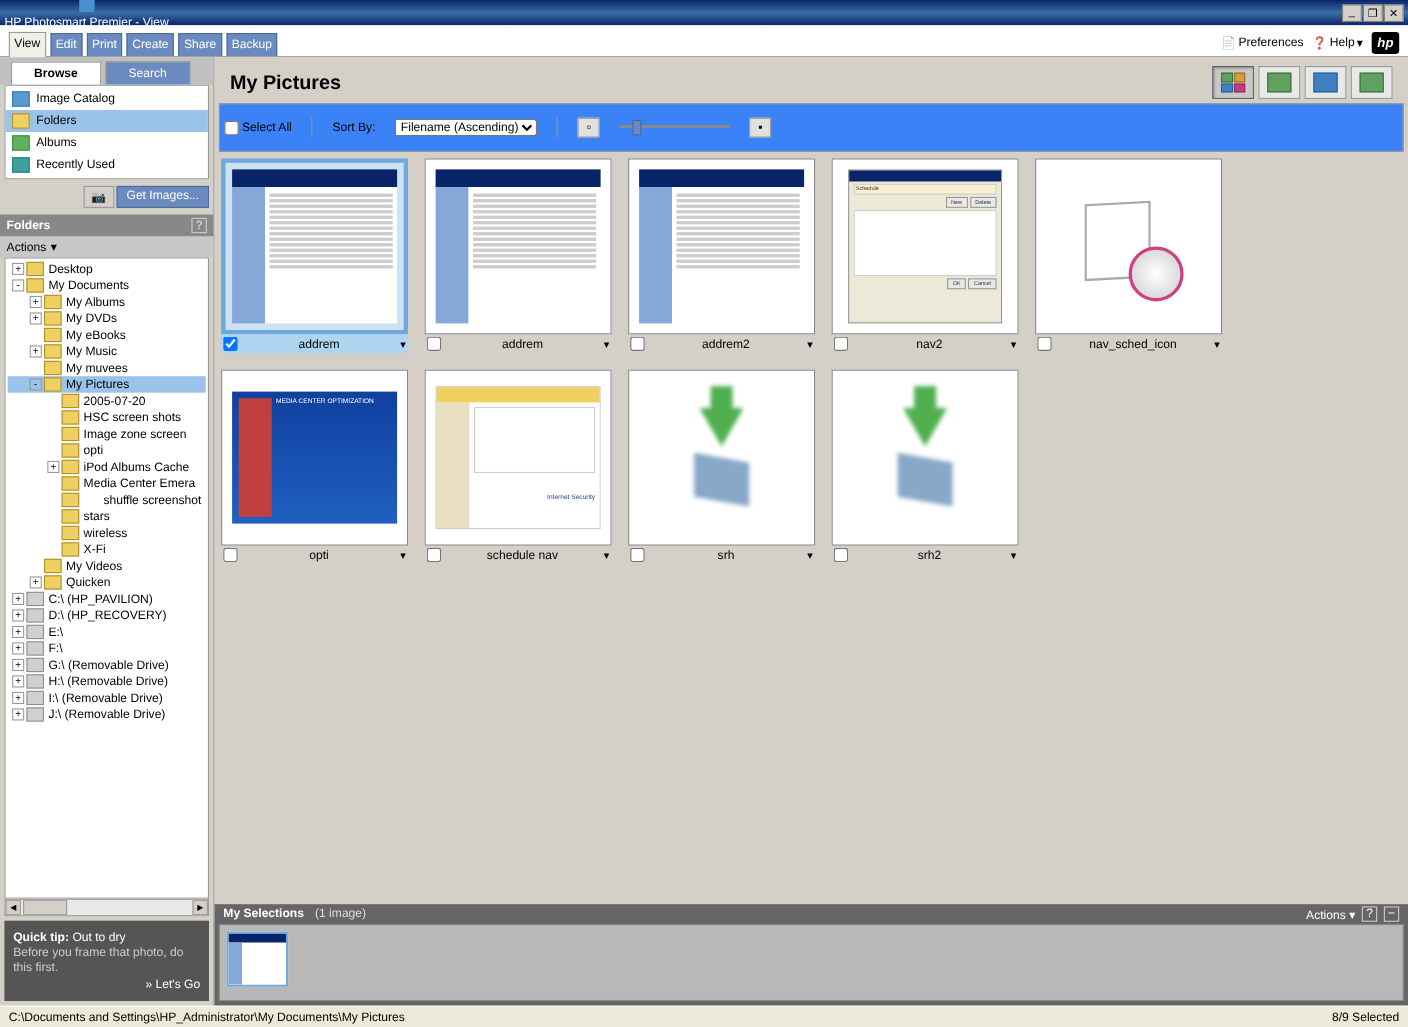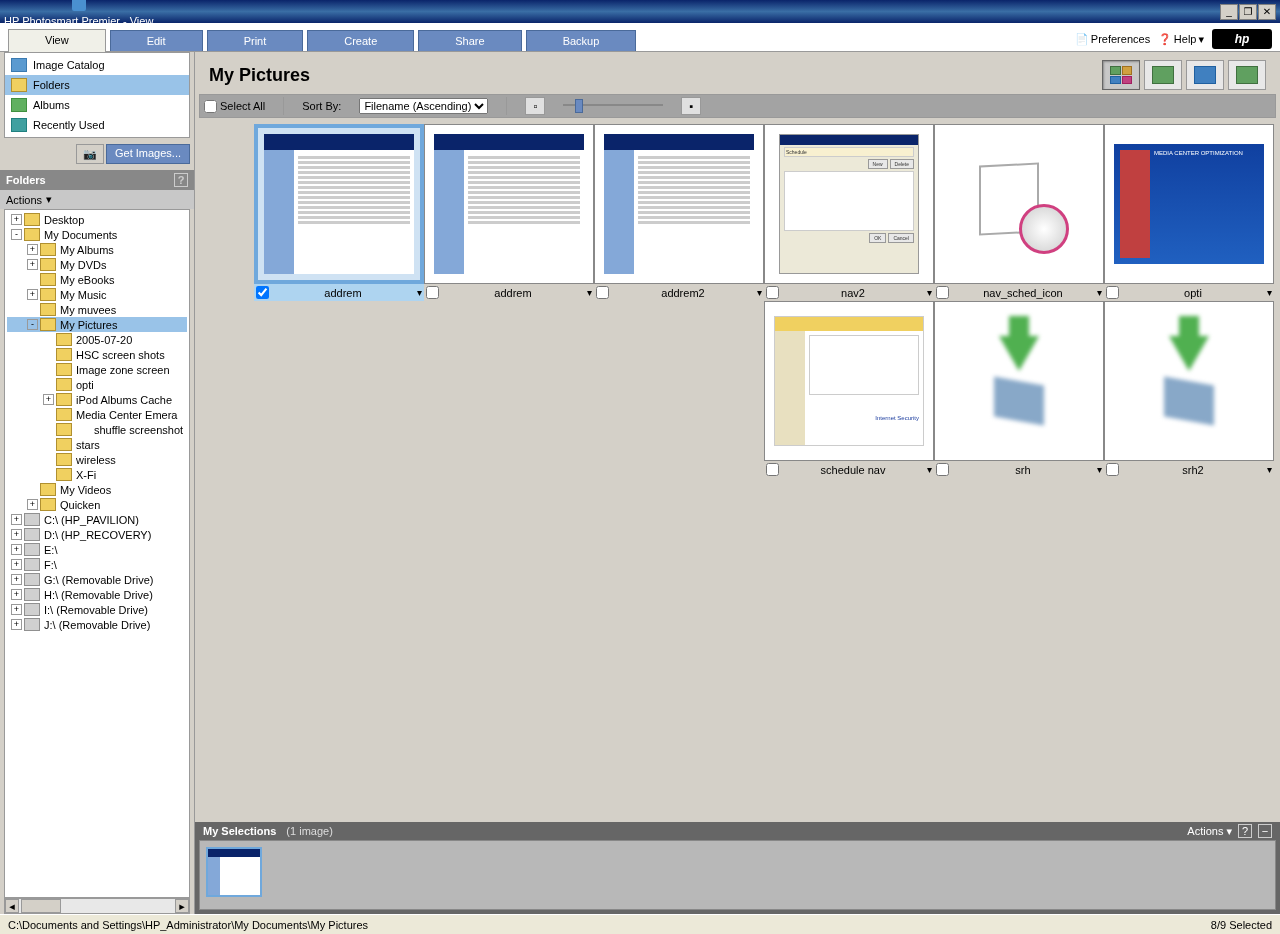--- a/index.html
+++ b/index.html
@@ -8,25 +8,25 @@
 
 .titlebar { height: 23px; background: linear-gradient(to bottom, #0a246a, #3a6ea5 50%, #0a246a); color: white; display: flex; align-items: center; padding: 0 4px; justify-content: space-between; }
 .titlebar-left { display: flex; align-items: center; gap: 4px; font-weight: normal; flex-direction: column; }
 .titlebar-icon { width: 14px; height: 14px; background: #4a90d0; border-radius: 2px; display: inline-block; }
 .titlebar-btns { display: flex; gap: 1px; }
 .titlebar-btns span { width: 18px; height: 16px; background: #d4d0c8; border: 1px solid #808080; display: inline-flex; align-items: center; justify-content: center; font-size: 10px; cursor: pointer; color: #000; }
 
 
 .tabsbar { height: 29px; background: #fff; display: flex; align-items: center; padding: 4px 8px 0 8px; justify-content: space-between; border-bottom: 1px solid #999; }
 .tabs-left { display: flex; gap: 4px; align-items: flex-end; }
-.tab { padding: 4px 36px; background: #6a8ac0; color: white; border: 1px solid #4a6a9a; border-bottom: none; cursor: pointer; font-size: 11px; }
+.tab { padding: 4px 4px; background: #6a8ac0; color: white; border: 1px solid #4a6a9a; border-bottom: none; cursor: pointer; font-size: 11px; }
 .tab.active { background: #f0f0e8; color: #000; border-color: #999; height: 23px; position: relative; top: 1px; }
 .tabs-right { display: flex; align-items: center; gap: 8px; font-size: 11px; }
 .tabs-right .lnk { color: #000; cursor: pointer; display: flex; align-items: center; gap: 2px; }
-.hp-logo { width: 60px; height: 20px; background: #000; color: #fff; display: flex; align-items: center; justify-content: center; font-style: italic; font-weight: bold; font-size: 12px; border-radius: 3px; }
+.hp-logo { width: 25px; height: 20px; background: #000; color: #fff; display: flex; align-items: center; justify-content: center; font-style: italic; font-weight: bold; font-size: 12px; border-radius: 3px; }
 
 
 .main { display: flex; height: calc(100% - 23px - 29px - 20px); }
 
 
 .left { width: 195px; background: #d4d0c8; display: flex; flex-direction: column; border-right: 1px solid #999; }
 .left-tabs { display: flex; padding: 4px 4px 0 10px; background: #c0c0c0; gap: 4px; }
 .ltab { padding: 4px 20px; cursor: pointer; border: 1px solid #999; border-bottom: none; font-size: 11px; }
 .ltab.active { background: #fff; font-weight: bold; }
 .ltab.inactive { background: #6a8ac0; color: #fff; }
@@ -71,30 +71,30 @@
 .vicon { width: 38px; height: 30px; border: 1px solid #999; background: #e8e8e8; cursor: pointer; display: flex; align-items: center; justify-content: center; }
 .vicon.active { background: #c8c8c8; border-color: #666; box-shadow: inset 1px 1px 2px rgba(0,0,0,.3); }
 .vi-inner { width:22px; height:18px; }
 .vi-grid { display:grid; grid-template-columns:1fr 1fr; gap:1px; }
 .vi-grid span { background:#60a060; border:1px solid #407040; }
 .vi-grid span:nth-child(2) { background:#d0a040; border-color:#a07020; }
 .vi-grid span:nth-child(3) { background:#4080c0; border-color:#2060a0; }
 .vi-grid span:nth-child(4) { background:#c04080; border-color:#a02060; }
 .vi-single { background:#60a060; border:1px solid #407040; }
 
-.toolbar { background: #a3a3a3; border: 1px solid #999; margin: 0 4px; padding: 2px 4px; display: flex; align-items: center; gap: 18px; }
+.toolbar { background: #3b82f6; border: 1px solid #999; margin: 0 4px; padding: 12px 4px; display: flex; align-items: center; gap: 18px; }
 .toolbar .cb { display: flex; align-items: center; gap: 3px; }
 .toolbar input[type=checkbox] { width:13px; height:13px; }
 .toolbar select { font-size: 11px; }
 .toolbar .sep { width: 1px; height: 18px; background: #999; }
 .toolbar .tb-btn { width:20px; height:18px; border:1px solid #999; background:#e0e0e0; cursor:pointer; display:flex;align-items:center;justify-content:center; }
 .toolbar .slider { width: 100px; height: 16px; position: relative; background: linear-gradient(to bottom, transparent 6px, #888 6px, #888 8px, transparent 8px); }
 .toolbar .slider .thumb { position:absolute; left:12px; top:1px; width:8px; height:14px; background:#6a8ac0; border:1px solid #4a6a9a; }
 
-.thumbs { flex: 1; padding: 6px; overflow: auto; display: flex; flex-wrap: wrap; align-content: flex-start; gap: 0; justify-content: flex-end; }
+.thumbs { flex: 1; padding: 6px; overflow: auto; display: flex; flex-wrap: wrap; align-content: flex-start; gap: 15px; }
 .thumb { width: 170px; }
 .thumb .timg { width: 170px; height: 160px; border: 1px solid #888; background: #fff; display: flex; align-items: center; justify-content: center; overflow: hidden; cursor: pointer; }
 .thumb.selected .timg { border: 4px solid #6fa8dc; background: #cfe2f3; }
 .thumb .tbar { display: flex; align-items: center; padding: 2px; gap: 2px; }
 .thumb .tbar input[type=checkbox] { width:13px; height:13px; }
 .thumb .tbar .lbl { flex: 1; text-align: center; font-size: 11px; overflow: hidden; text-overflow: ellipsis; white-space: nowrap; }
 .thumb .tbar .menu { cursor: pointer; font-size: 10px; }
 .thumb.selected .tbar { background: #aed4f0; }
 
 
@@ -165,20 +165,24 @@
   <div class="tabs-right">
     <span class="lnk">📄 <span>Preferences</span></span>
     <span class="lnk">❓ <span>Help</span> ▾</span>
     <span class="hp-logo">hp</span>
   </div>
 </div>
 
 <div class="main">
 
   <div class="left">
+    <div class="left-tabs">
+      <div class="ltab active">Browse</div>
+      <div class="ltab inactive">Search</div>
+    </div>
     <div class="browse-cats">
       <div class="cat-row">
           <span class="cat-icon blue"></span>
           <span>Image Catalog</span>
         </div>
       <div class="cat-row sel">
           <span class="cat-icon"></span>
           <span>Folders</span>
         </div>
       <div class="cat-row">
@@ -369,20 +373,25 @@
           <span class="ind" style="width: 2px;"></span>
           <span class="exp">+</span>
           <span class="fico drive"></span>
           <span style="margin-left: 2px;">J:\ (Removable Drive)</span>
         </div>
       </div>
     <div class="scroll-h">
       <span class="sb-left">◂</span>
         <span class="sb-thumb"></span>
         <span class="sb-right">▸</span>
+    </div>
+    <div class="tip">
+      <div><b>Quick tip:</b> <span style="color:#fff">Out to dry</span></div>
+      <div>Before you frame that photo, do this first.</div>
+      <div class="go">» Let's Go</div>
     </div>
   </div>
 
   <div class="right">
     <div class="rhdr">
       <h1>My Pictures</h1>
       <div class="view-icons">
         <div class="vicon active">
             <div class="vi-inner vi-grid">
               <span></span>

